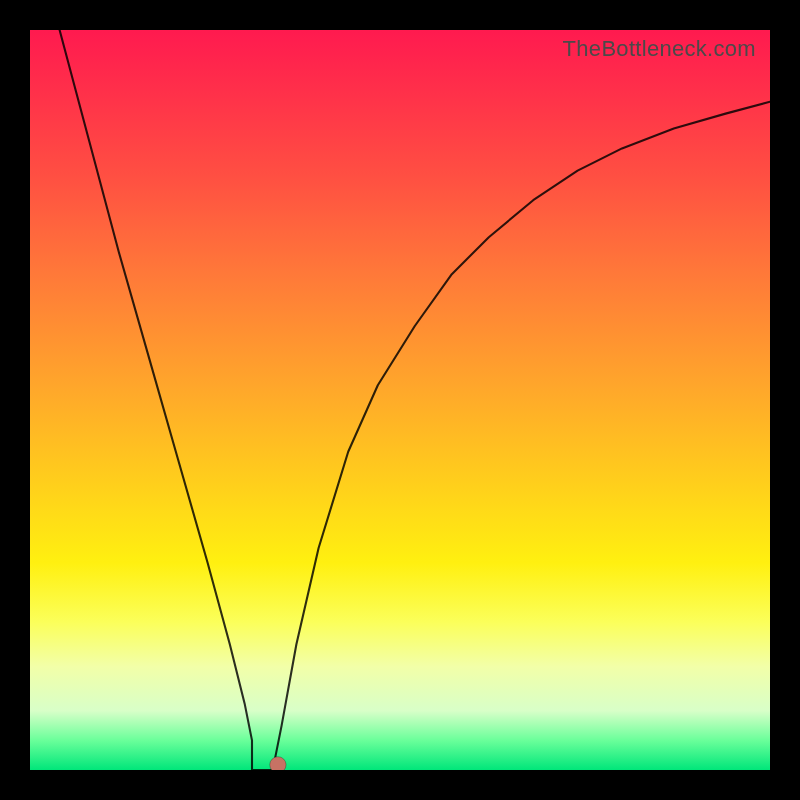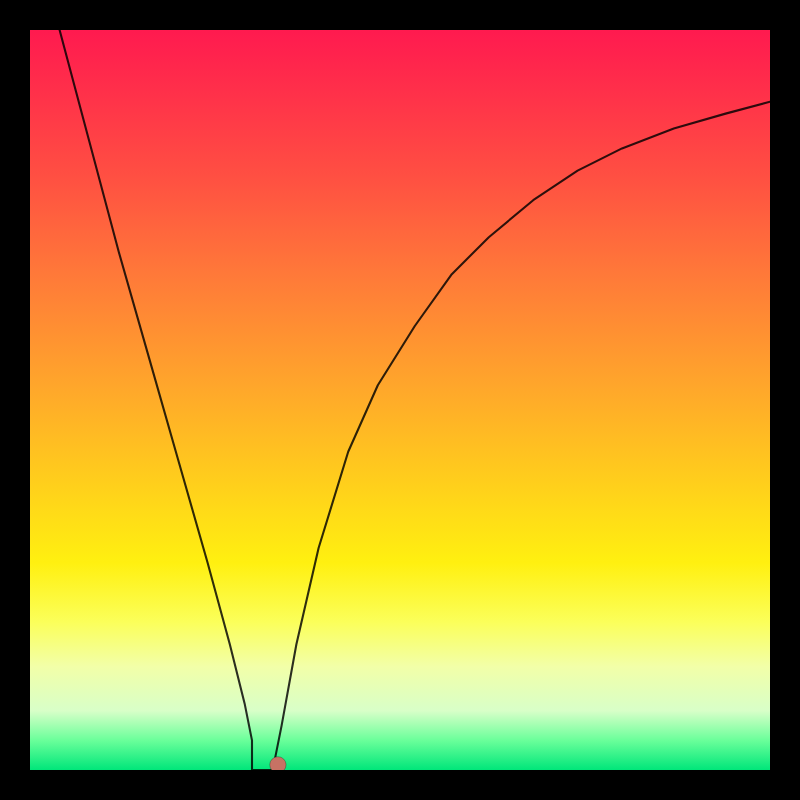--- a/index.html
+++ b/index.html
@@ -59,17 +59,18 @@
   .marker {
     fill: #c77264;
     stroke: rgba(0,0,0,0.25);
     stroke-width: 1;
   }
 </style>
 </head>
 <body>
 
 <div class="frame">
+  <div class="watermark">TheBottleneck.com</div>
   <svg class="curve-layer" viewBox="0 0 740 740" preserveAspectRatio="none">
     <path class="curve" d="M29.60 0.00 L59.20 111.00 L88.80 222.00 L118.40 325.60 L148.00 429.20 L177.60 532.80 L199.80 614.20 L214.60 673.40 L222.00 710.40 L222.00 740.00 L244.20 740.00 L244.20 732.60 L251.60 695.60 L266.40 614.20 L288.60 518.00 L318.20 421.80 L347.80 355.20 L384.80 296.00 L421.80 244.20 L458.80 207.20 L503.20 170.20 L547.60 140.60 L592.00 118.40 L643.80 98.42 L695.60 83.62 L740.00 71.78"></path>
     <circle class="marker" cx="247.90" cy="734.82" r="8.14"></circle>
   </svg>
 </div>
 
 </body></html>

